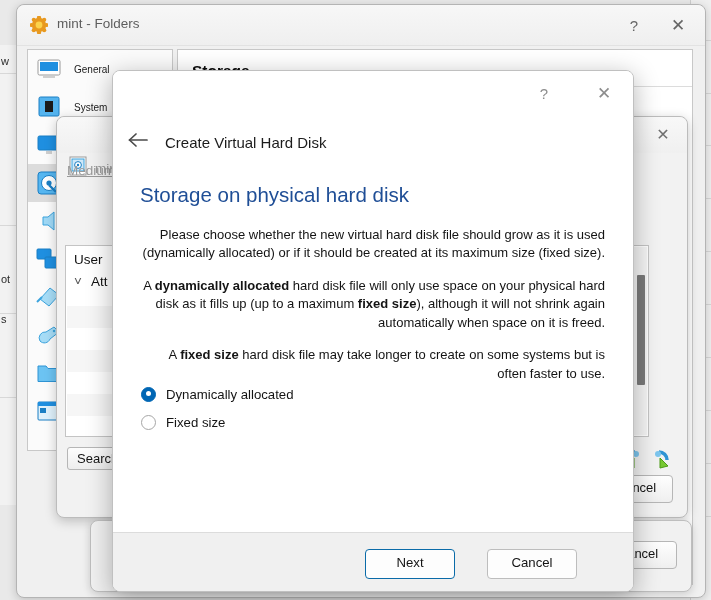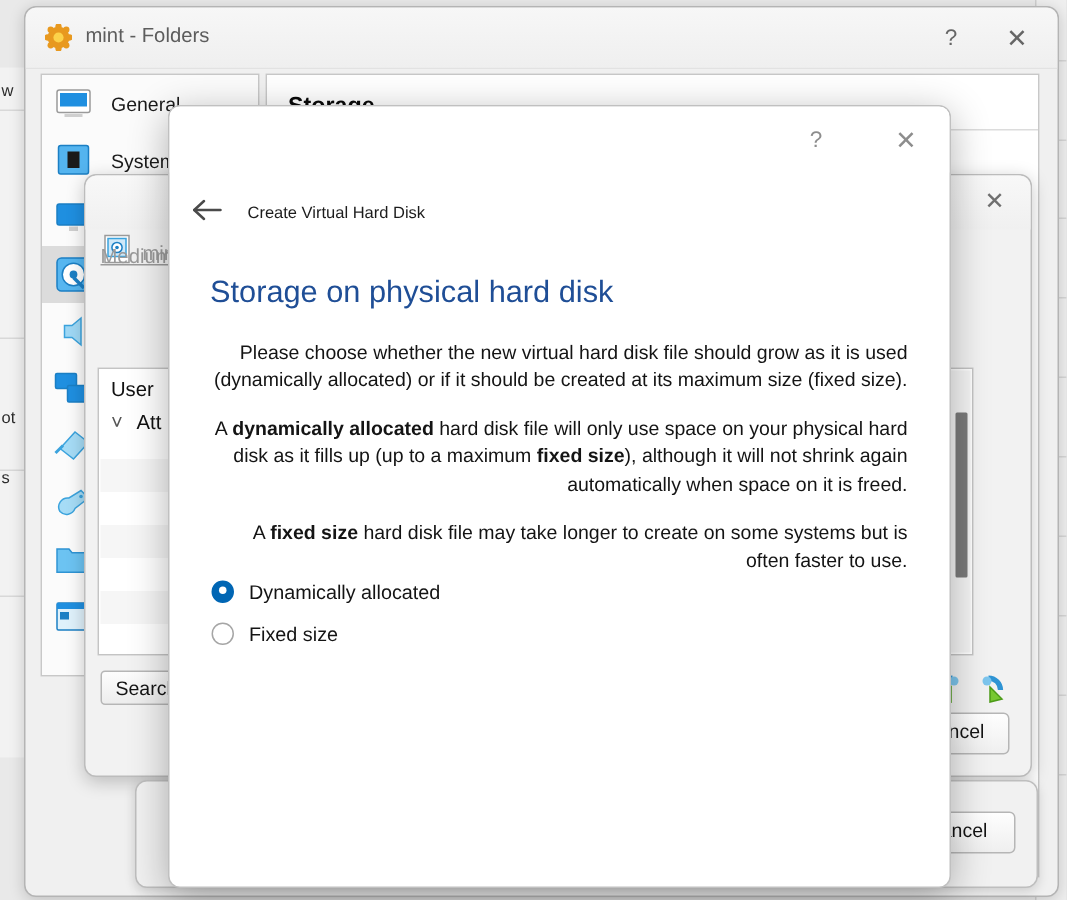--- a/index.html
+++ b/index.html
@@ -120,21 +120,21 @@
   .side-item {
     position: relative;
     height: 38px;
     display: flex;
     align-items: center;
     padding-left: 6px;
   }
   .side-item.sel { background: #dcdcdc; }
   .side-label {
     margin-left: 10px;
-    font-size: 13px;
+    font-size: 10px;
     color: #1b1b1b;
     white-space: nowrap;
   }
   .sicon { width: 30px; height: 28px; flex: 0 0 30px; }
 
   
   .settings-content {
     position: absolute;
     left: 160px; top: 44px;
     right: 12px; bottom: 12px;
@@ -296,21 +296,21 @@
     display: flex; align-items: center;
   }
   .wiz-back {
     width: 34px; height: 28px;
     margin-left: 8px;
     display: flex; align-items: center; justify-content: center;
     cursor: default;
   }
   .wiz-wintitle {
     margin-left: 10px;
-    font-size: 11px;
+    font-size: 15px;
     color: #1c1c1c;
     white-space: nowrap;
   }
 
   .wiz-heading {
     position: absolute;
     left: 27px; top: 112px;
     font-size: 20.5px;
     color: #1f4e96;
     white-space: nowrap;
@@ -663,15 +663,19 @@
       <div class="radio-row on">
         <span class="radio-mark"></span>
         <span class="radio-lbl">Dynamically allocated</span>
       </div>
       <div class="radio-row">
         <span class="radio-mark"></span>
         <span class="radio-lbl">Fixed size</span>
       </div>
     </div>
 
+    <div class="wiz-footer">
+      <div class="wiz-btn primary">Next</div>
+      <div class="wiz-btn secondary">Cancel</div>
+    </div>
   </div>
 
 </div>
 
 </body></html>

